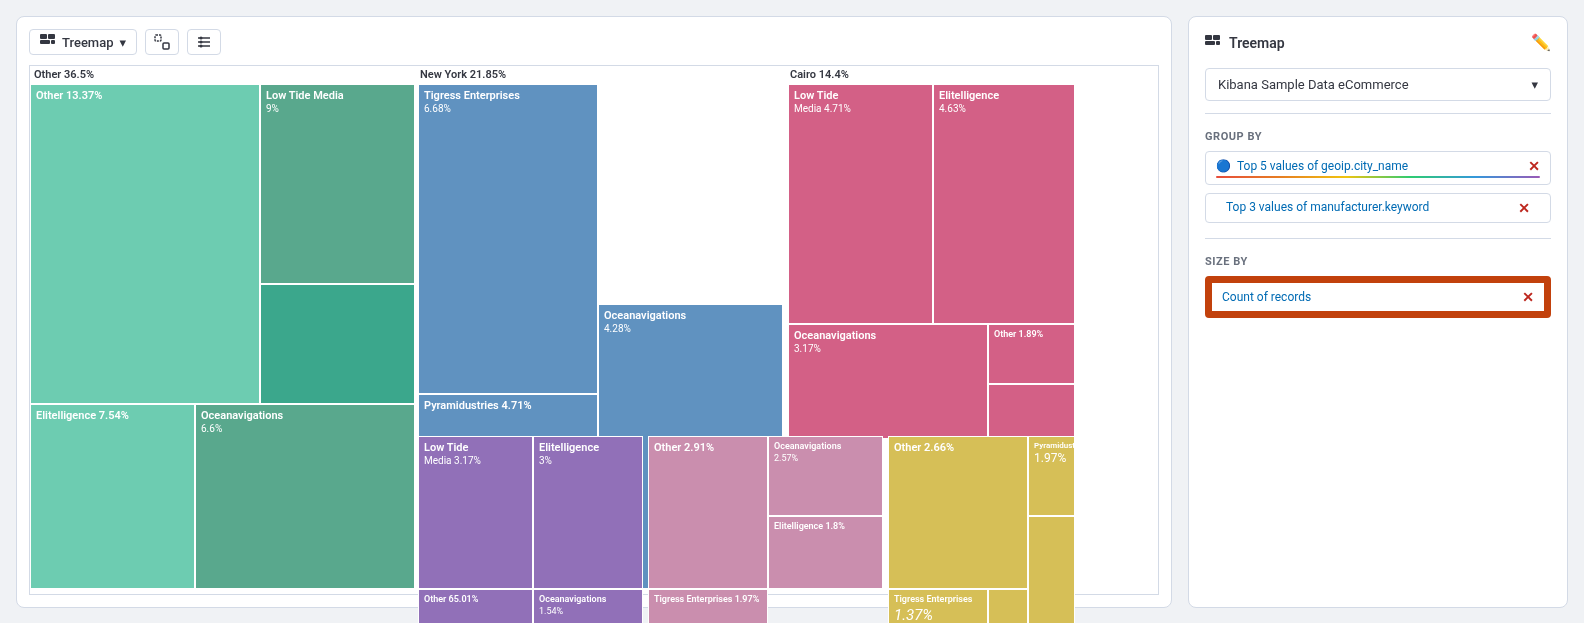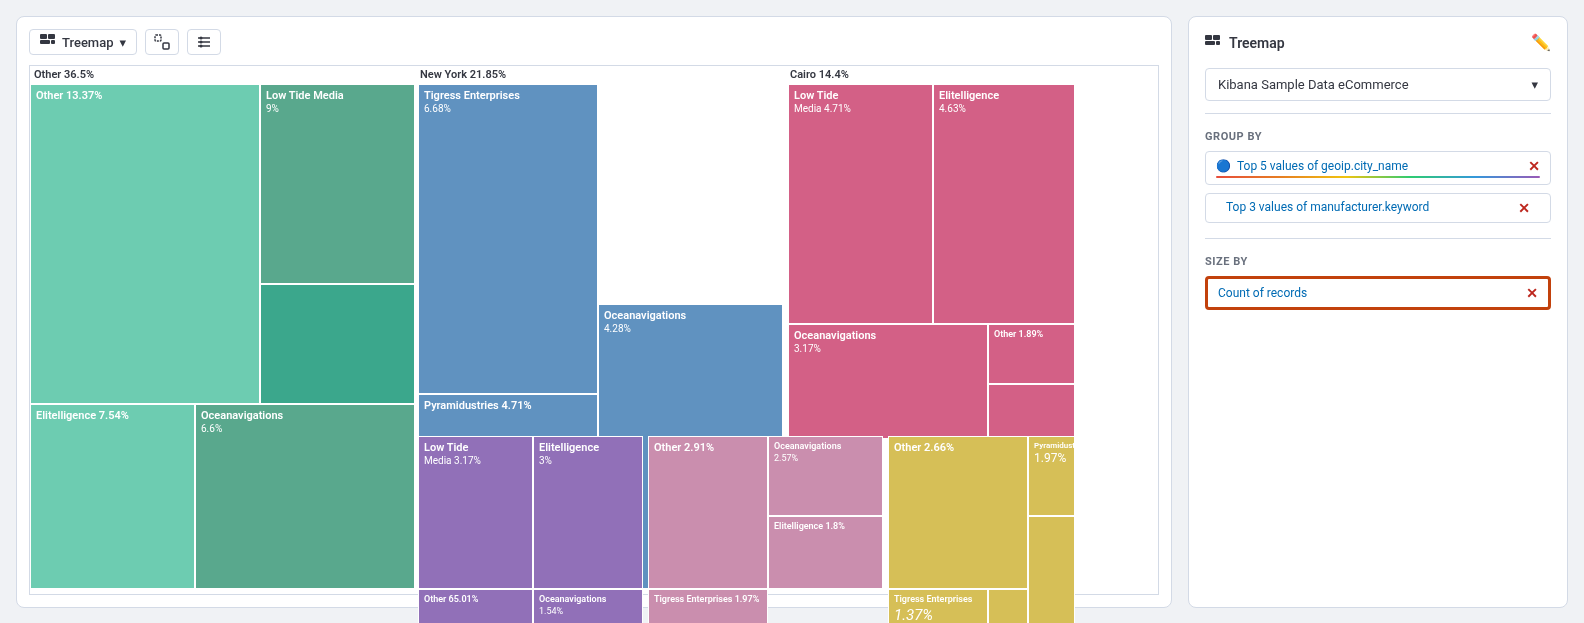--- a/index.html
+++ b/index.html
@@ -395,18 +395,18 @@
 
     <div style="border:1px solid #d3dae6;border-radius:4px;padding:6px 20px;margin-bottom:15px;display:flex;align-items:flex-start;justify-content:space-between;">
       <span class="field-text">Top 3 values of manufacturer.keyword</span>
       <span class="close-btn">✕</span>
     </div>
 
     <div class="section-divider"></div>
 
     <div class="config-section-label">Size by</div>
 
-    <div style="border:3px solid #c2410c;border-radius:4px;padding:6px 10px;display:flex;align-items:center;justify-content:space-between;">
+    <div style="border:7px solid #c2410c;border-radius:4px;padding:6px 10px;display:flex;align-items:center;justify-content:space-between;">
       <span class="field-text">Count of records</span>
       <span class="close-btn red-close">✕</span>
     </div>
   </div>
 </div>
 
 </body></html>

